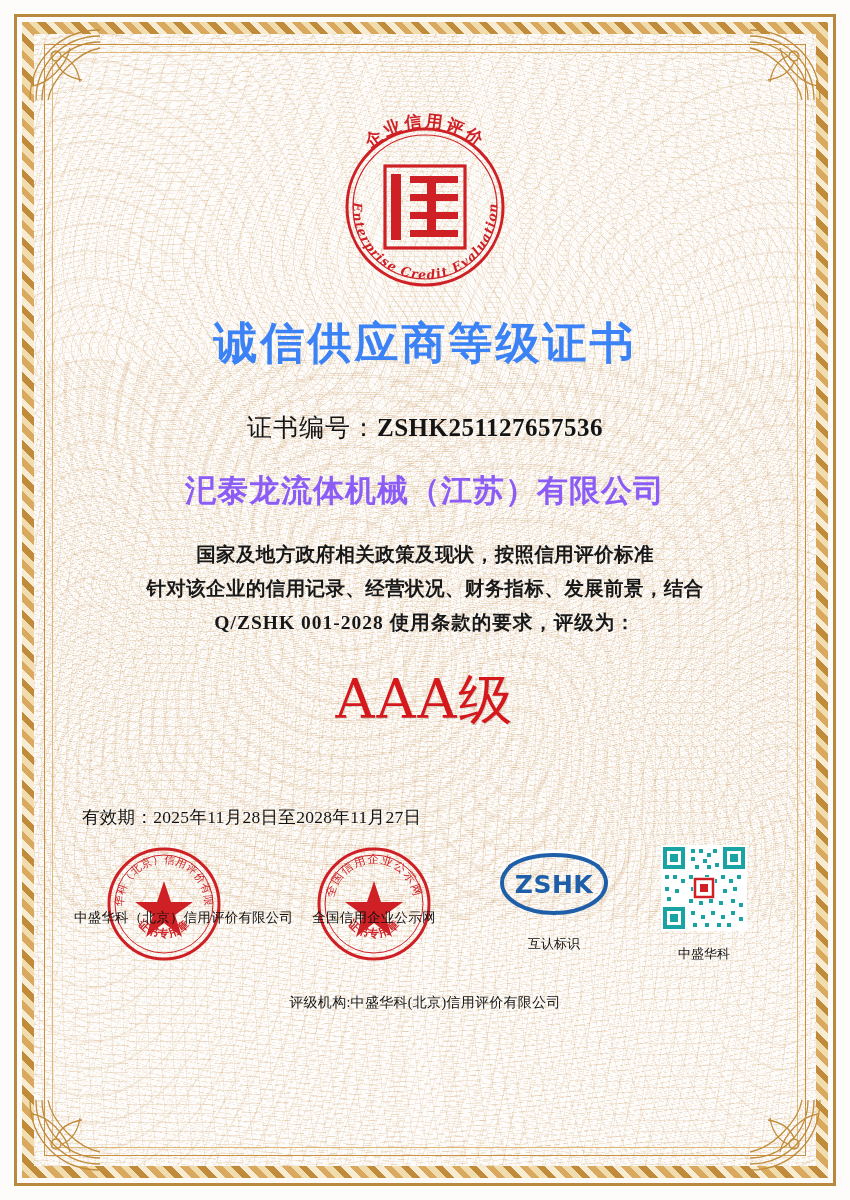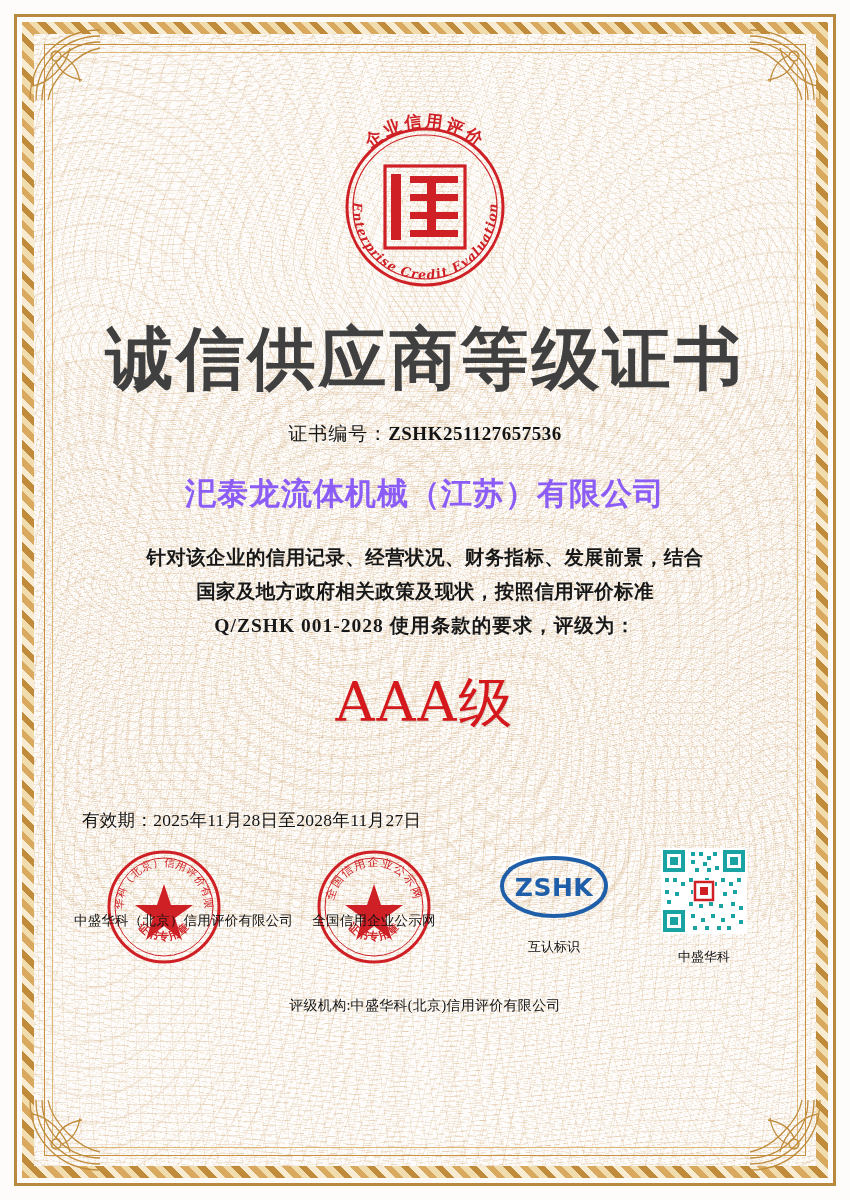--- a/index.html
+++ b/index.html
@@ -95,28 +95,28 @@
     height: 190px;
     display: flex;
     align-items: flex-start;
     justify-content: center;
   }
 
   .main-title {
     margin-top: 22px;
     font-family: "DejaVu Sans", sans-serif;
     font-weight: bold;
-    font-size: 68px;
+    font-size: 44px;
     letter-spacing: 3px;
-    color: #404040;
+    color: #3b82f6;
   }
 
   .cert-no {
-    margin-top: 16px;
-    font-size: 19px;
+    margin-top: 38px;
+    font-size: 25px;
     color: #141414;
     letter-spacing: 1px;
   }
   .cert-no .num {
     font-family: "Liberation Serif", serif;
     font-weight: bold;
     letter-spacing: 0.5px;
   }
 
   .company {
@@ -318,22 +318,22 @@
 
     <div class="main-title">诚信供应商等级证书</div>
 
     <div class="cert-no">
       <span>证书编号：</span><span class="num">ZSHK251127657536</span>
     </div>
 
     <div class="company">汜泰龙流体机械（江苏）有限公司</div>
 
     <div class="body-text">
+      <div>国家及地方政府相关政策及现状，按照信用评价标准</div>
       <div>针对该企业的信用记录、经营状况、财务指标、发展前景，结合</div>
-      <div>国家及地方政府相关政策及现状，按照信用评价标准</div>
       <div class="std">Q/ZSHK 001-2028 使用条款的要求，评级为：</div>
     </div>
 
     <div class="grade">AAA级</div>
 
     <div class="validity">有效期：2025年11月28日至2028年11月27日</div>
 
     <div class="stamps">
 
       <div class="stamp-block">

